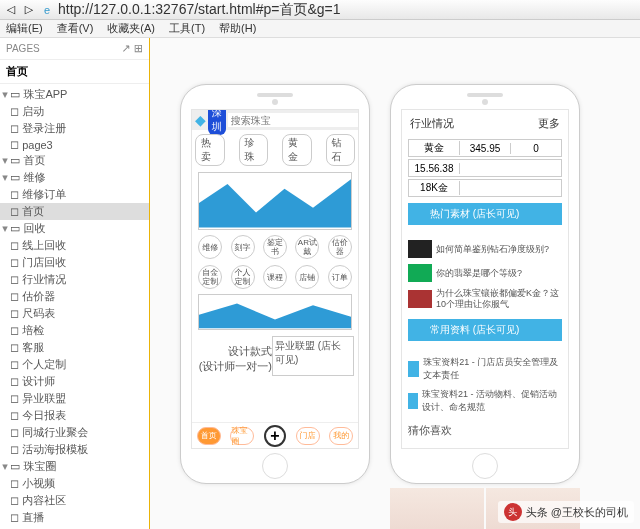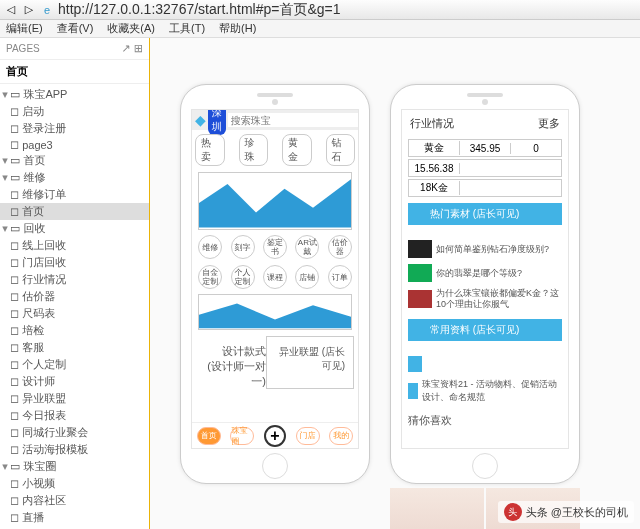--- a/index.html
+++ b/index.html
@@ -34,21 +34,21 @@
 .sbar .inp{flex:1;background:#fff;border:none;height:14px;font-size:10px;padding:0 3px;color:#aaa}
 .tabs{display:flex;gap:14px;padding:4px 3px}
 .tabs span{border:1px solid #ccc;border-radius:8px;padding:1px 5px;font-size:10px;color:#555}
 .chart{margin:2px 6px;border:1px solid #ccc;height:58px;position:relative;background:#fff}
 .chart svg{width:100%;height:100%}
 .btnrow{display:flex;justify-content:space-around;padding:3px 2px}
 .cbtn{width:24px;height:24px;border:1px solid #ccc;border-radius:50%;display:flex;align-items:center;justify-content:center;font-size:8px;color:#555;text-align:center;line-height:9px}
 .chart2{margin:2px 6px;border:1px solid #ccc;height:36px}
 .bottom{display:flex;padding:4px}
 .bl{flex:1;text-align:right;font-size:10px;color:#555;padding-top:8px}
-.br{flex:1;border:1px solid #ccc;padding:8px;text-align:right}
+.br{flex:1;border:1px solid #ccc;padding:2px;text-align:left}
 .br .t{font-size:10px;color:#555;margin-bottom:6px}
 .br .b{border:1px solid #ccc;padding:3px 4px;font-size:10px;display:inline-block}
 .nav{position:absolute;bottom:0;left:0;right:0;height:26px;display:flex;justify-content:space-around;align-items:center;border-top:1px solid #eee;background:#fff}
 .nav .ni{width:24px;height:18px;border:1px solid #fb9;border-radius:10px;display:flex;align-items:center;justify-content:center;font-size:8px;color:#f93}
 .nav .ni.on{background:#f93;color:#fff}
 .nav .plus{width:22px;height:22px;border:2px solid #333;border-radius:50%;display:flex;align-items:center;justify-content:center;font-size:16px;font-weight:bold}
 .p2 .hdr{display:flex;justify-content:space-between;padding:6px 8px;font-size:11px;color:#333}
 .p2 .row{display:flex;border:1px solid #ccc;margin:2px 6px;height:18px;align-items:center}
 .p2 .row .c{flex:1;text-align:center;font-size:10px;border-right:1px solid #ccc}
 .p2 .row .c:last-child{border-right:none}
@@ -221,20 +221,21 @@
             </div>
             <div class="item">
               <div class="thumb" style="background:#a33"></div>
               <div class="tx">为什么珠宝镶嵌都偏爱K金？这10个理由让你服气</div>
             </div>
           </div>
         <div class="sec">常用资料 (店长可见)</div>
         <div id="docs">
             <div class="doc">
               <div class="di"></div>
+              <div class="tx">珠宝资料21 - 门店店员安全管理及文本责任</div>
             </div>
             <div class="doc">
               <div class="di"></div>
               <div class="tx">珠宝资料21 - 活动物料、促销活动设计、命名规范</div>
             </div>
           </div>
         <div class="like">猜你喜欢</div>
       </div>
       <div class="homebtn"></div>
     </div>

